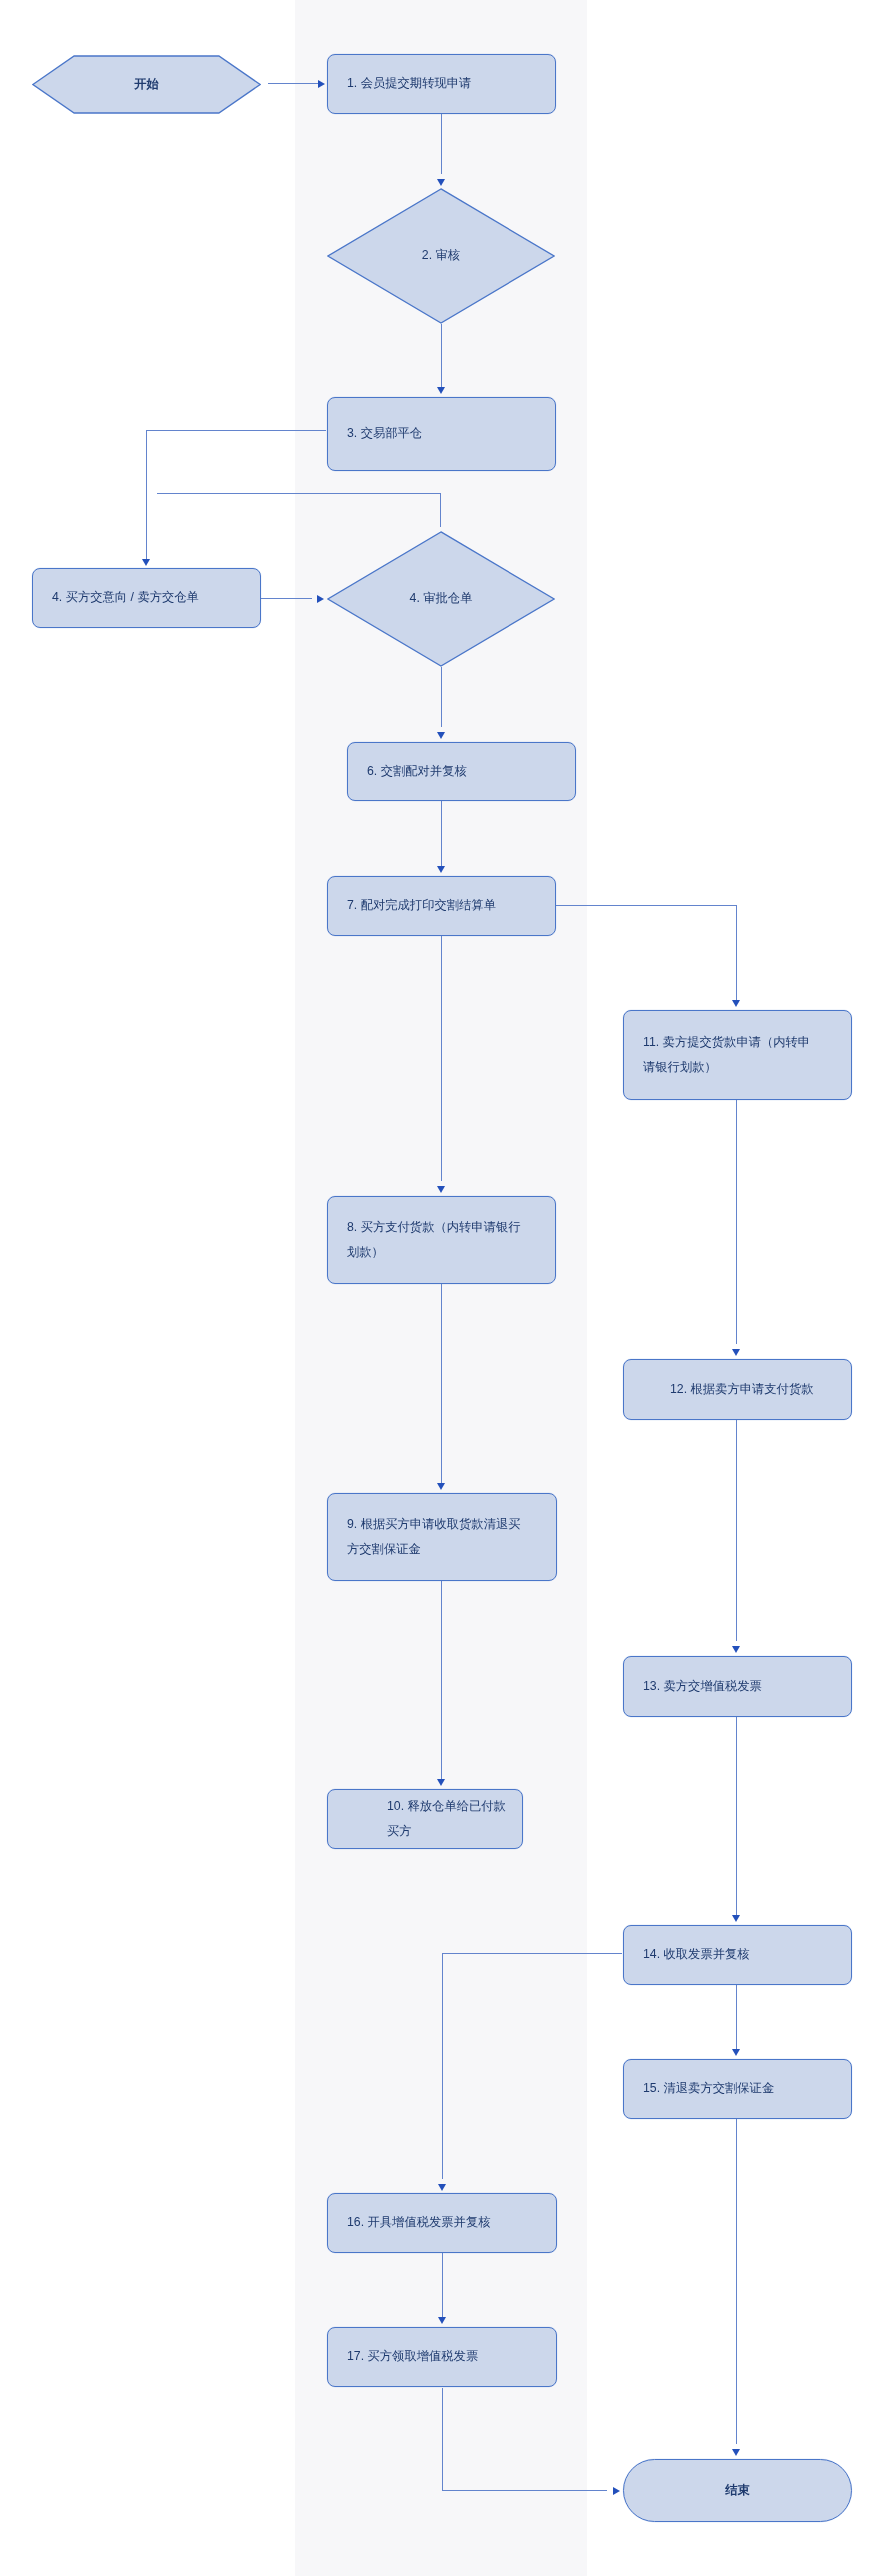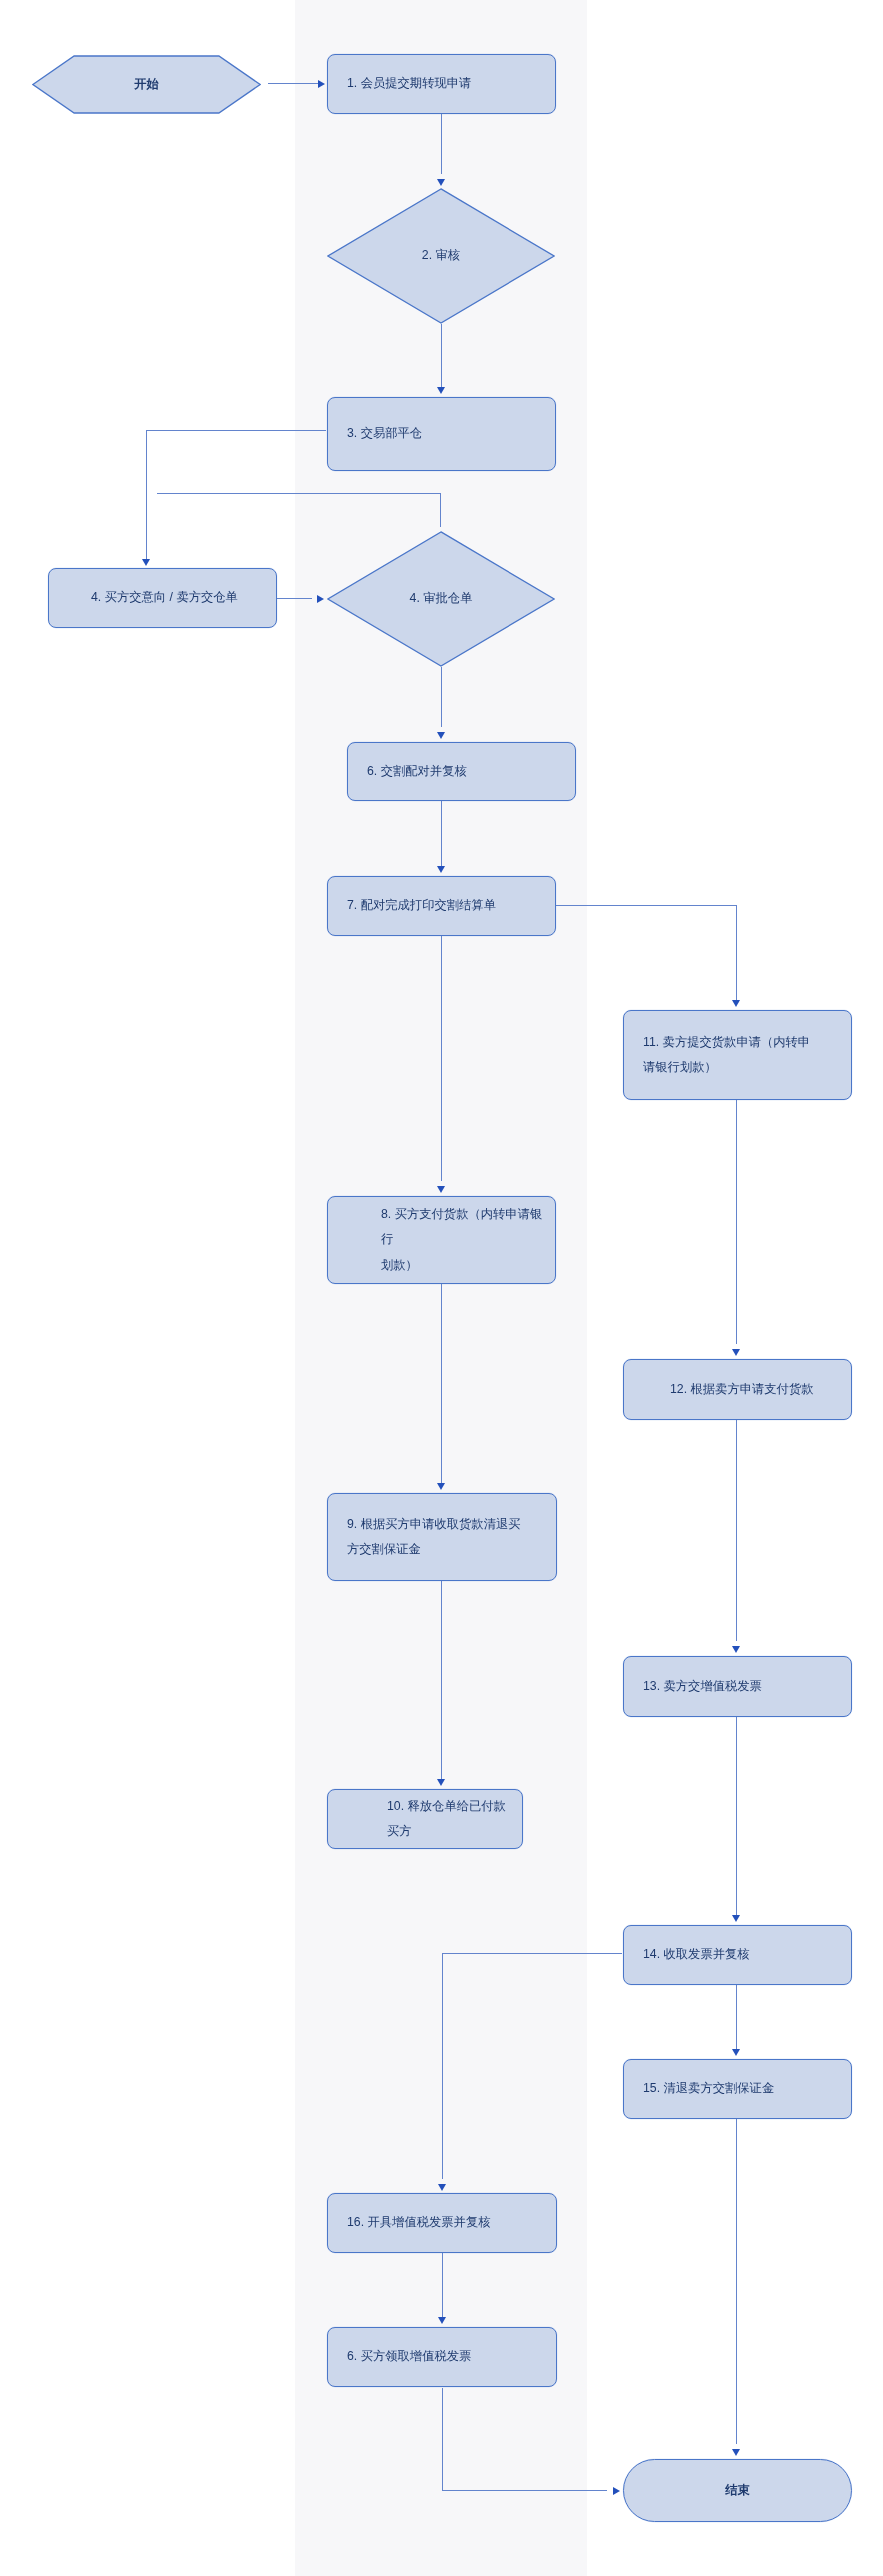--- a/index.html
+++ b/index.html
@@ -173,36 +173,36 @@
     </div>
     <div class="node diamond" style="left: 327px; top: 188px; width: 228px; height: 136px; text-align: right;">
       <svg width="228" height="136" viewBox="0 0 260 155">
         <polygon points="130,1 259,77.5 130,154 1,77.5"></polygon>
       </svg>
       <span class="lbl">2. 审核</span>
     </div>
     <div class="node rect" style="left: 327px; top: 397px; width: 229px; height: 74px;">
       <span class="lbl">3. 交易部平仓</span>
     </div>
-    <div class="node rect" style="left: 48px; top: 568px; width: 229px; height: 60px; padding-left: 23px;">
+    <div class="node rect" style="left: 32px; top: 568px; width: 229px; height: 60px;">
       <span class="lbl">4. 买方交意向 / 卖方交仓单</span>
     </div>
     <div class="node diamond" style="left: 327px; top: 531px; width: 228px; height: 136px;">
       <svg width="228" height="136" viewBox="0 0 260 155">
         <polygon points="130,1 259,77.5 130,154 1,77.5"></polygon>
       </svg>
       <span class="lbl">4. 审批仓单</span>
     </div>
     <div class="node rect" style="left: 327px; top: 742px; width: 229px; height: 59px; margin-left: 20px;">
       <span class="lbl">6. 交割配对并复核</span>
     </div>
     <div class="node rect" style="left: 327px; top: 876px; width: 229px; height: 60px;">
       <span class="lbl">7. 配对完成打印交割结算单</span>
     </div>
-    <div class="node rect" style="left: 327px; top: 1196px; width: 229px; height: 88px; padding-left: 34px;">
+    <div class="node rect" style="left: 327px; top: 1196px; width: 229px; height: 88px;">
       <span class="lbl">8. 买方支付货款（内转申请银行
 划款）</span>
     </div>
     <div class="node rect" style="left: 327px; top: 1493px; width: 230px; height: 88px;">
       <span class="lbl">9. 根据买方申请收取货款清退买
 方交割保证金</span>
     </div>
     <div class="node rect" style="left: 327px; top: 1789px; width: 196px; height: 60px; padding-left: 40px;">
       <span class="lbl">10. 释放仓单给已付款买方</span>
     </div>
@@ -219,19 +219,19 @@
     <div class="node rect" style="left: 623px; top: 1925px; width: 229px; height: 60px;">
       <span class="lbl">14. 收取发票并复核</span>
     </div>
     <div class="node rect" style="left: 623px; top: 2059px; width: 229px; height: 60px;">
       <span class="lbl">15. 清退卖方交割保证金</span>
     </div>
     <div class="node rect" style="left: 327px; top: 2193px; width: 230px; height: 60px;">
       <span class="lbl">16. 开具增值税发票并复核</span>
     </div>
     <div class="node rect" style="left: 327px; top: 2327px; width: 230px; height: 60px;">
-      <span class="lbl">6. 买方领取增值税发票</span>
+      <span class="lbl">17. 买方领取增值税发票</span>
     </div>
     <div class="node pill" style="left: 623px; top: 2459px; width: 229px; height: 63px;">
       <span class="lbl">结束</span>
     </div>
   </div>
 
 
 </body></html>

